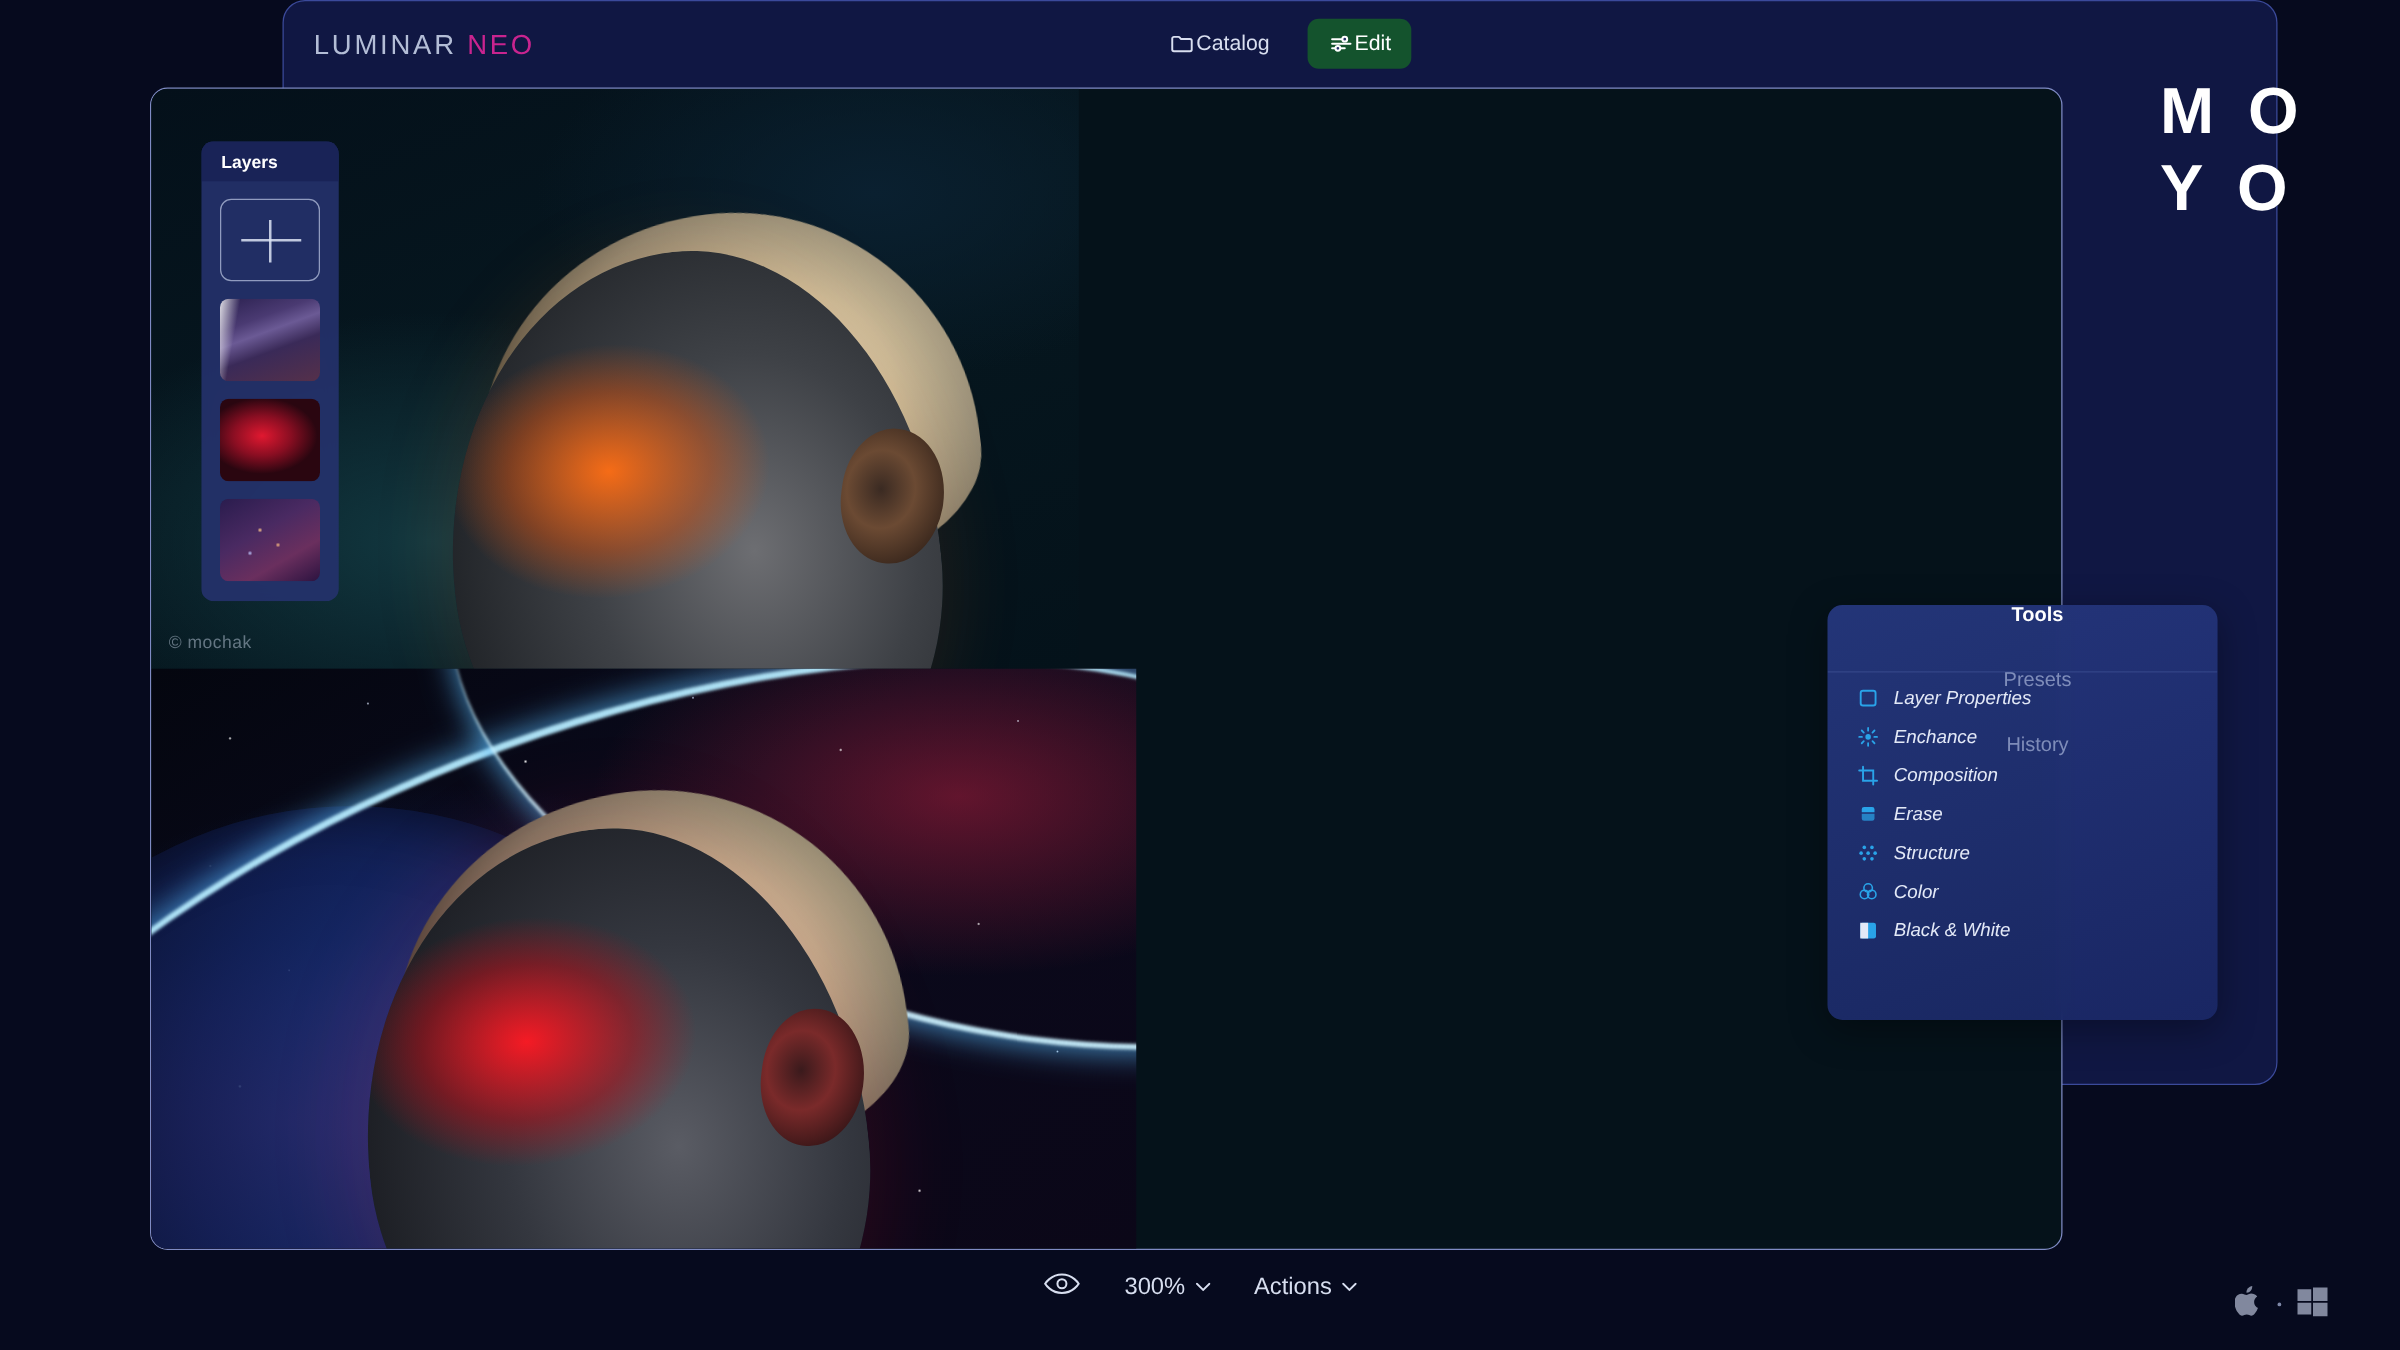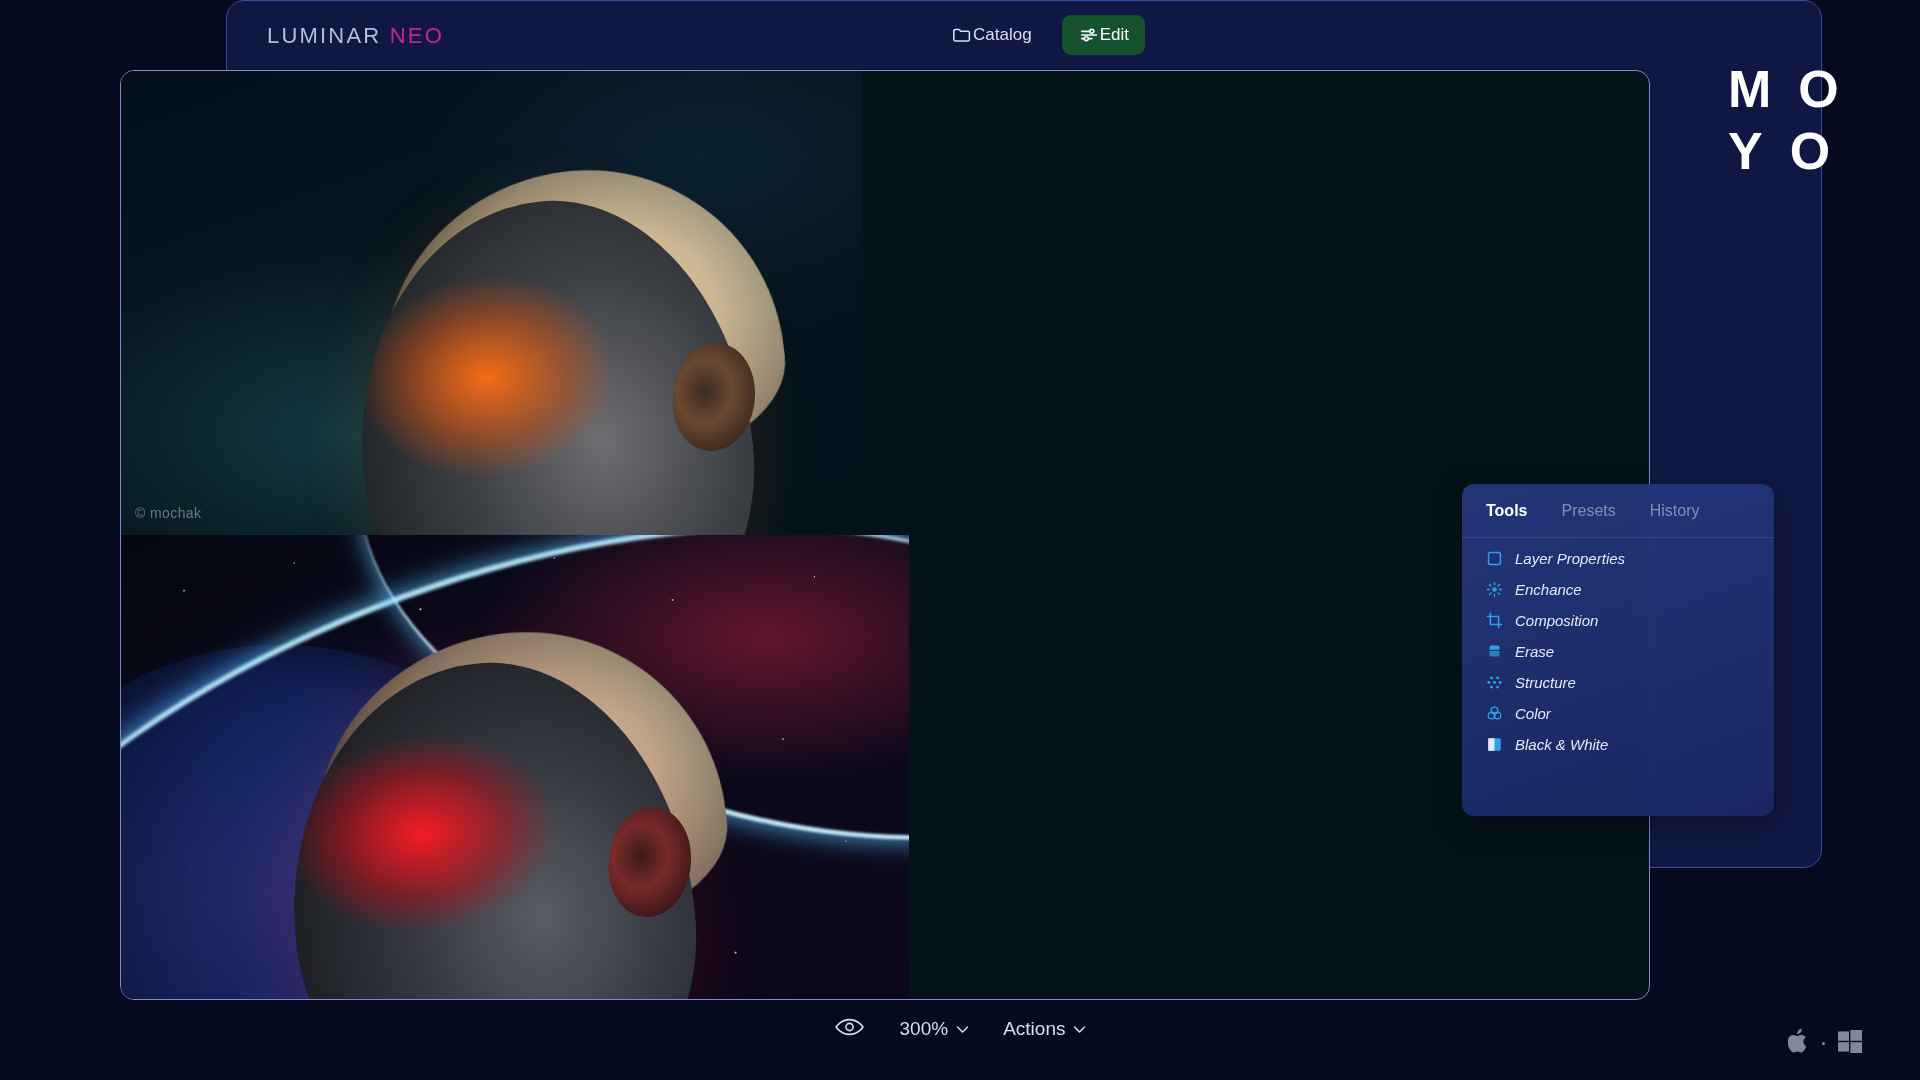--- a/index.html
+++ b/index.html
@@ -13,21 +13,21 @@
   
   #app-window{
     position:absolute; left:226px; top:0px; width:1596px; height:868px;
     background:#101743;
     border:1px solid #3b4a9b;
     border-radius:18px;
   }
 
   
   #top-bar{
-    position:absolute; left:16px; top:0; width:100%; height:72px;
+    position:absolute; left:0; top:0; width:100%; height:72px;
     display:flex; align-items:center;
   }
   #brand{
     position:absolute; left:24px; top:22px;
     font-size:22px; letter-spacing:2.2px; font-weight:400;
     white-space:nowrap;
   }
   #brand .b-luminar{ color:#b3bdd6; }
   #brand .b-neo{ color:#c9248f; }
 
@@ -271,20 +271,21 @@
   #tools-panel{
     position:absolute; left:1462px; top:484px; width:312px; height:332px;
     border-radius:12px; overflow:hidden;
     background:linear-gradient(160deg, rgba(38,56,128,.93) 0%, rgba(26,40,102,.93) 100%);
     backdrop-filter:blur(7px);
     box-shadow:0 8px 30px rgba(0,0,0,.35);
   }
   #tools-tabs{
     height:54px; display:flex; align-items:center; gap:34px; padding-left:24px;
     border-bottom:1px solid rgba(120,140,210,.22);
+    flex-direction:column;
   }
   .tool-tab{ font-size:16px; color:rgba(185,198,230,.62); cursor:pointer; white-space:nowrap; }
   .tool-tab.active{ color:#ffffff; font-weight:700; }
   #tools-list{ padding:12px 0 0 24px; display:flex; flex-direction:column; gap:14px;font-style:italic; }
   .tool-item{ display:flex; align-items:center; gap:12px; cursor:pointer; }
   .tool-item .t-ico{ width:17px; height:17px; flex:none; display:block; }
   .tool-item .t-label{ color:#e3e9f7; font-size:15px; white-space:nowrap; }
 
   
   #bottom-bar{
@@ -379,20 +380,29 @@
       <div class="hairR"></div>
       <div class="headR"></div>
       <div class="earR"></div>
       <div class="neckR"></div>
       <div class="sweaterR"></div>
       <div class="chainR"></div>
     </div>
 
   </div>
 
+  <div id="layers-panel">
+    <div id="layers-title">Layers</div>
+    <div id="layers-body">
+      <div id="add-layer"></div>
+      <div class="layer-thumb thumb-space"></div>
+      <div class="layer-thumb thumb-red"></div>
+      <div class="layer-thumb thumb-earth"></div>
+    </div>
+  </div>
 </div>
 
 <div id="tools-panel">
 
   <div id="tools-tabs">
     <div class="tool-tab active">Tools</div>
     <div class="tool-tab">Presets</div>
     <div class="tool-tab">History</div>
   </div>
 

